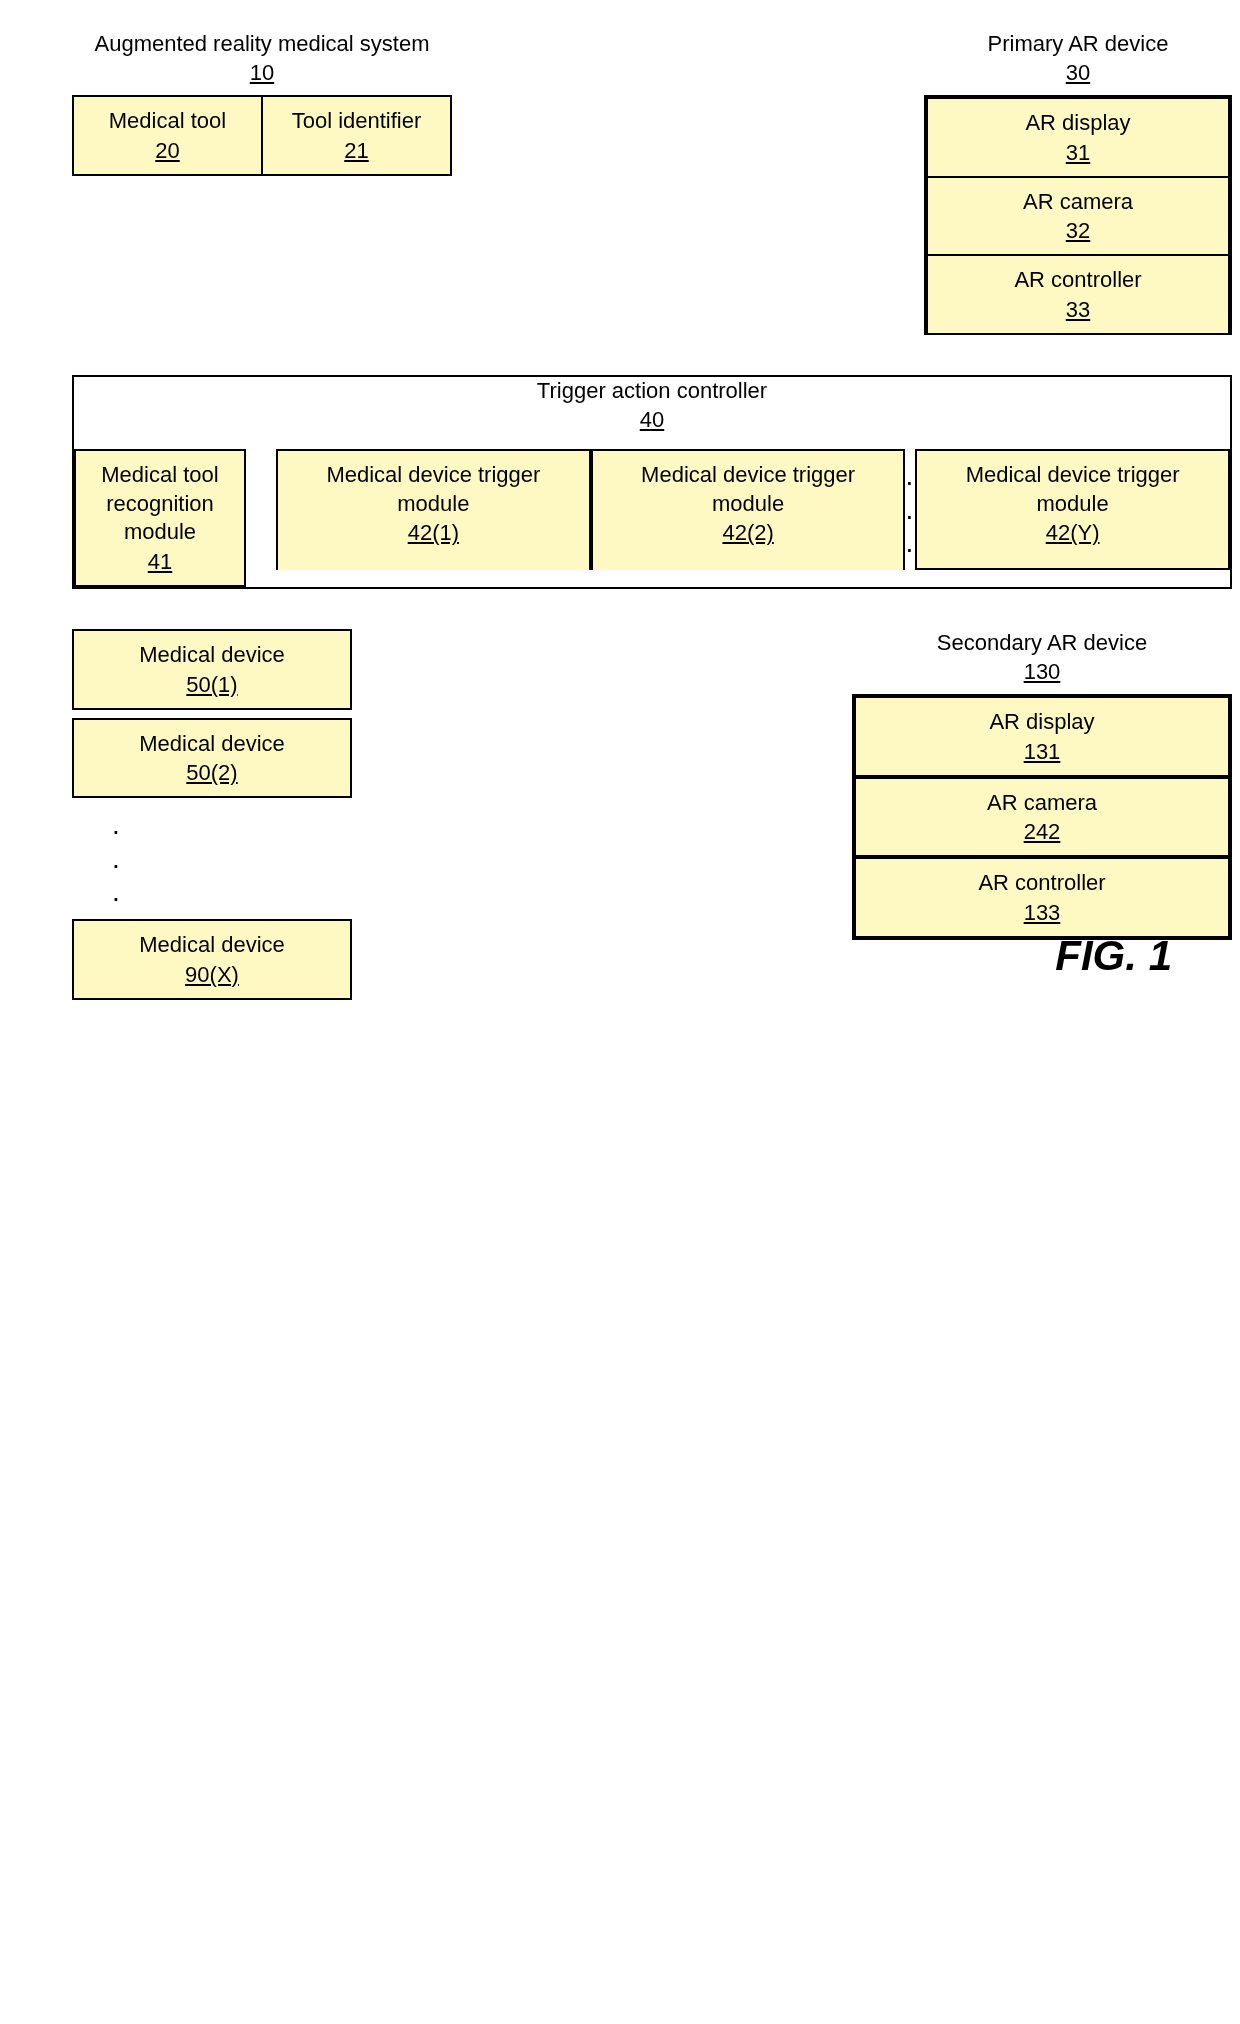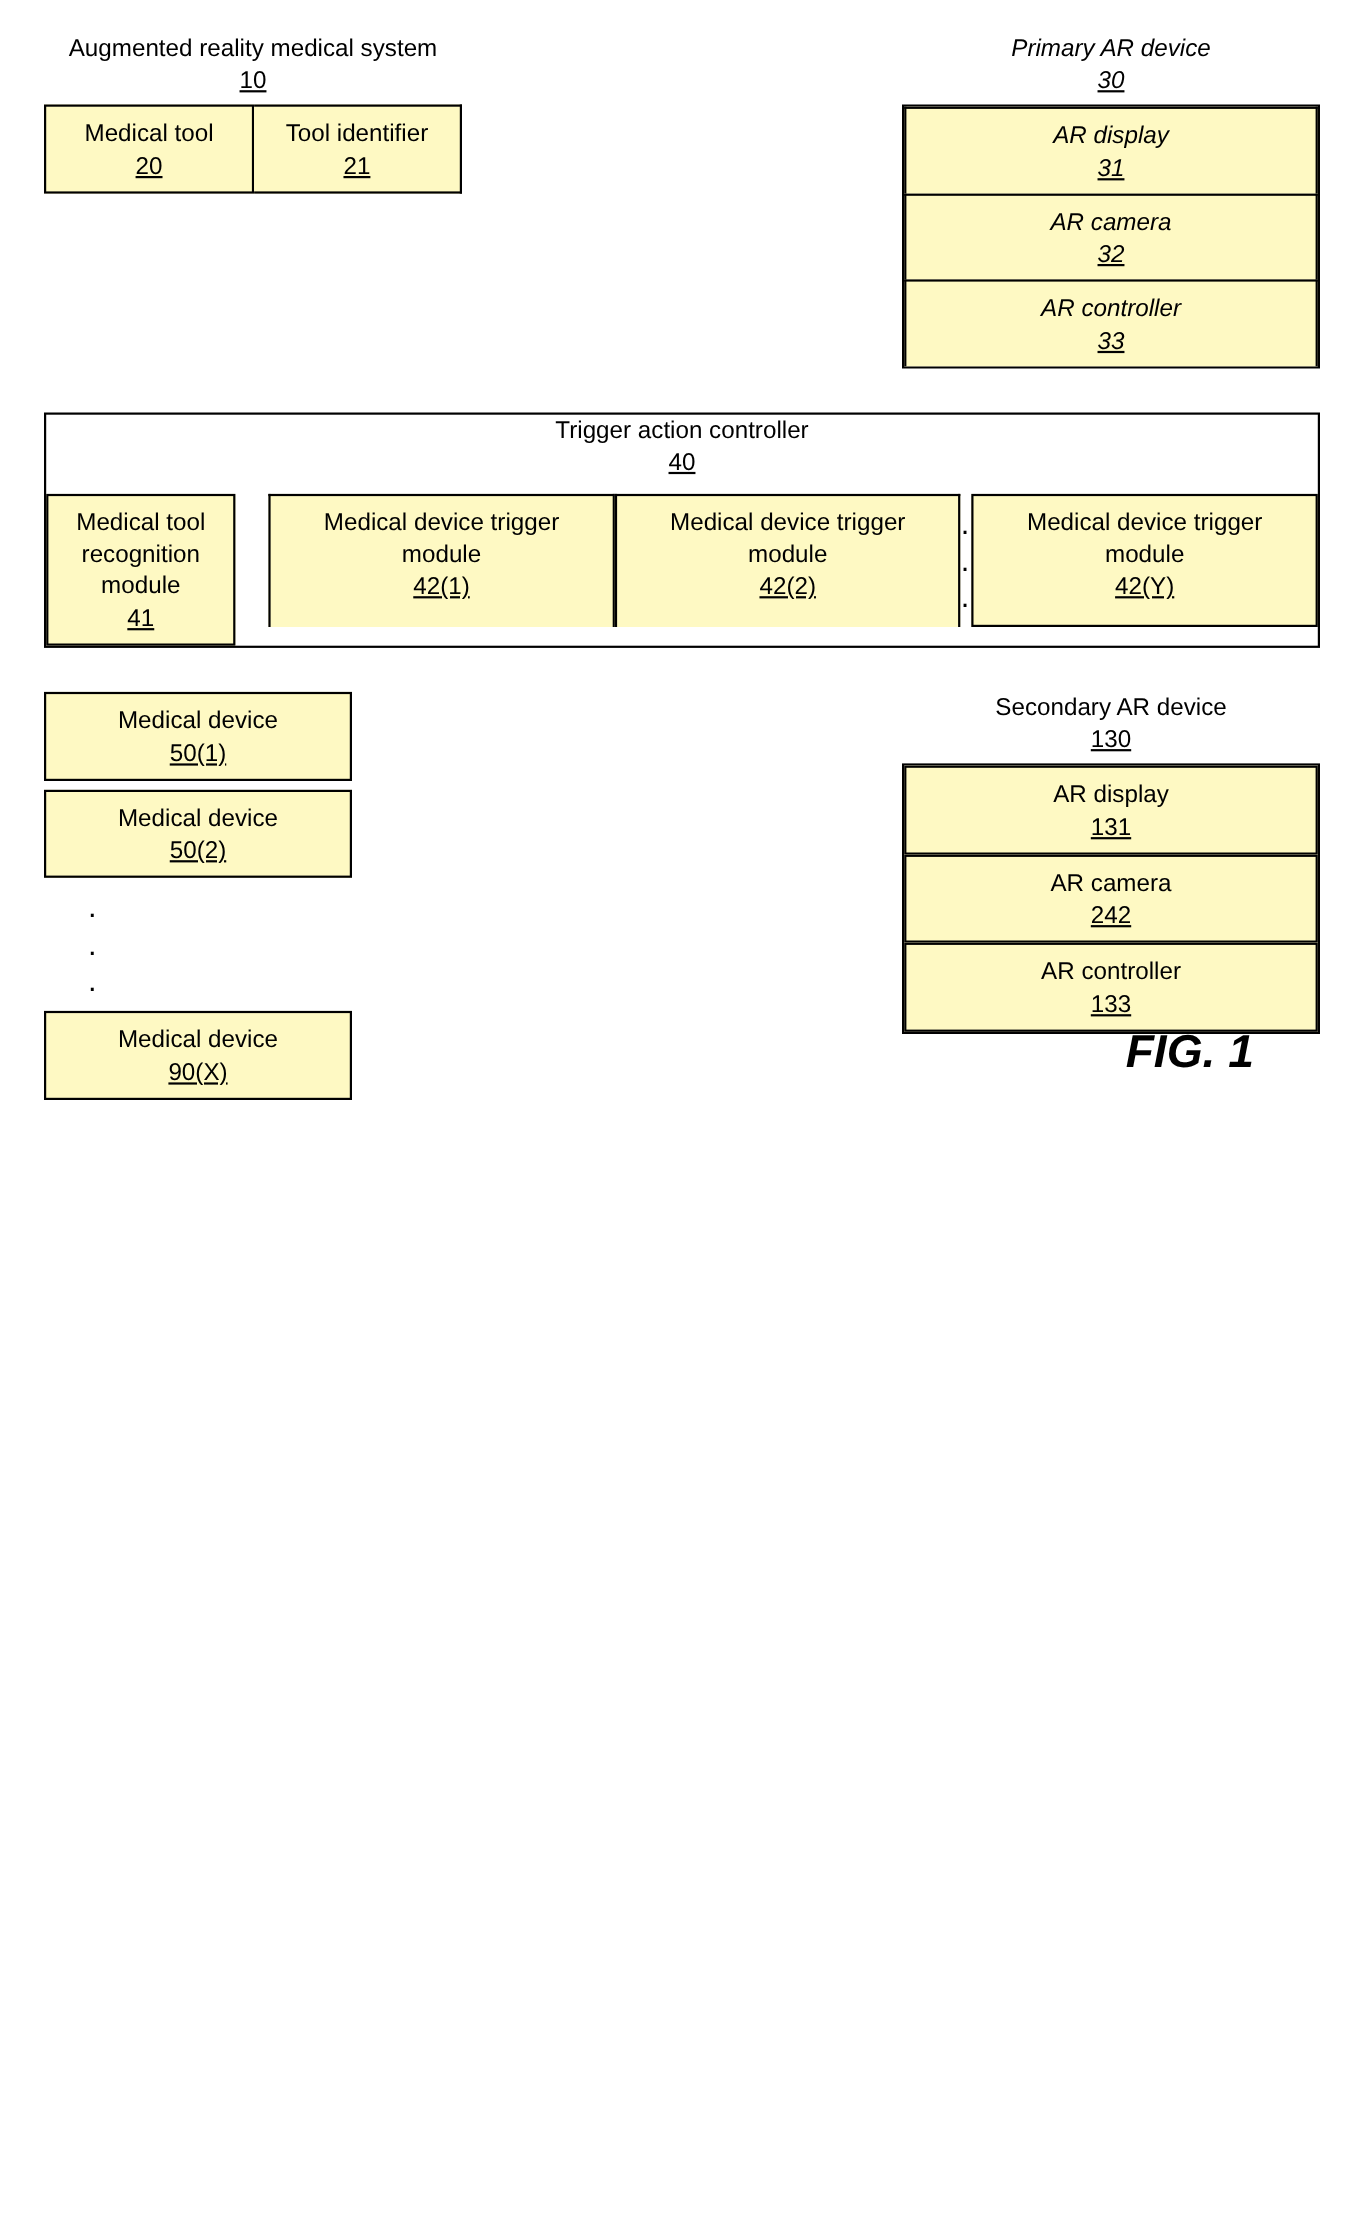--- a/index.html
+++ b/index.html
@@ -7,20 +7,21 @@
       background: #fff;
       font-family: Arial, sans-serif;
       width: 1240px;
       min-height: 2024px;
       position: relative;
       padding: 30px 40px;
     }
     .diagram {
       width: 100%;
       position: relative;
+      margin-left: 32px;
     }
     .box {
       border: 2px solid #000;
       padding: 10px 15px;
       text-align: center;
       background: #fef9c3;
     }
     .box-label {
       font-size: 22px;
       line-height: 1.3;
@@ -56,22 +57,21 @@
       margin-bottom: 8px;
     }
     .medical-tools-row {
       display: flex;
     }
     .medical-tools-row .box {
       flex: 1;
     }
 
     .primary-ar-device {
-      width: 380px;
-      font-style: italic;
+      width: 308px;
     }
     .primary-ar-device .outer-label {
       margin-bottom: 8px;
     }
     .primary-ar-device .inner-boxes .box {
       margin-bottom: 0;
       border-bottom: none;
     }
     .primary-ar-device .inner-boxes .box:last-child {
       border-bottom: 2px solid #000;

